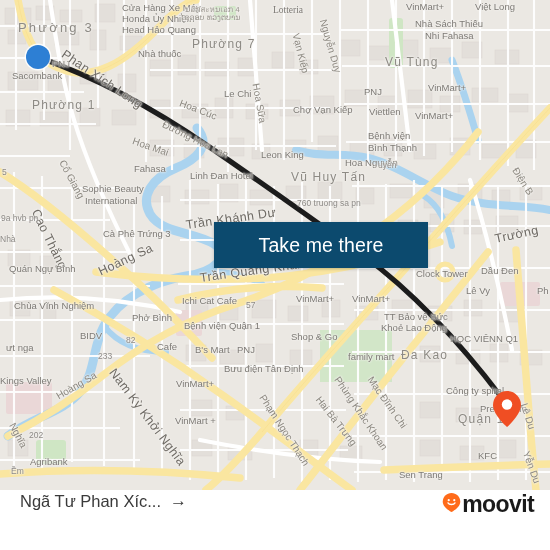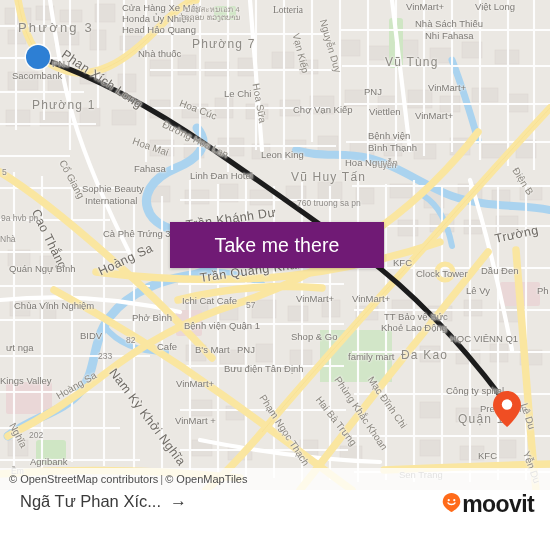--- a/index.html
+++ b/index.html
@@ -390,25 +390,22 @@
 
     <div id="origin-marker" style="background: rgb(45, 127, 212);"></div>
 
     <div id="dest-marker">
       <svg viewBox="0 0 30 38" width="30" height="38">
         <path d="M15 1 C7.3 1 1 7.3 1 15 C1 25 15 37 15 37 C15 37 29 25 29 15 C29 7.3 22.7 1 15 1 Z" fill="#f04e23"></path>
         <circle cx="15" cy="14.5" r="5.2" fill="#ffffff"></circle>
       </svg>
     </div>
 
-    <button id="take-me-there" style="background: #701a75;">Take me there</button>
-
-    <div id="attribution">
-      <span>© OpenStreetMap contributors</span><span class="sep">|</span><span>© OpenMapTiles</span>
-    </div>
+    <button id="take-me-there" style="background: #0c4a6e; margin-left: 44px;">Take me there</button>
+
   </div>
 
   <div id="footer">
     <div id="trip-summary">
       <span id="trip-origin">Ngã Tư Phan Xíc...</span>
       <span id="trip-arrow">→</span>
     </div>
     <div id="moovit-logo">
       <span>
         <svg viewBox="0 0 26 28" width="19" height="21">

